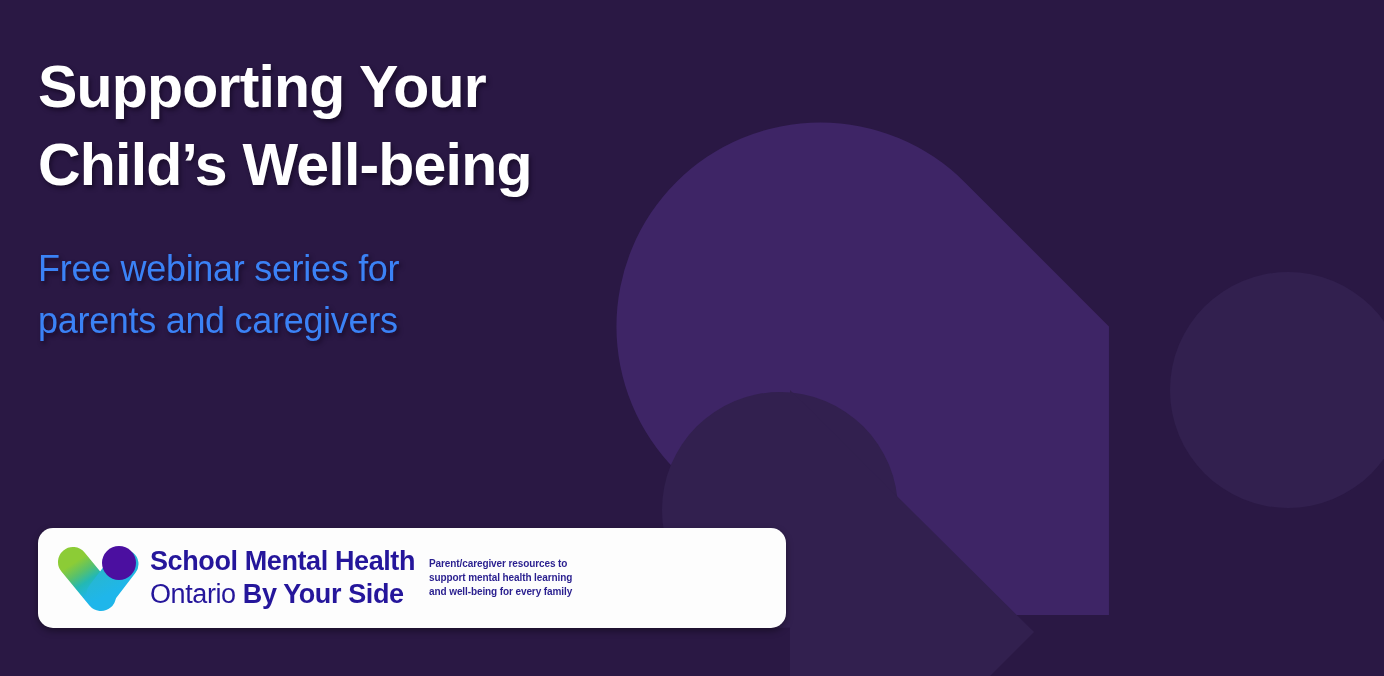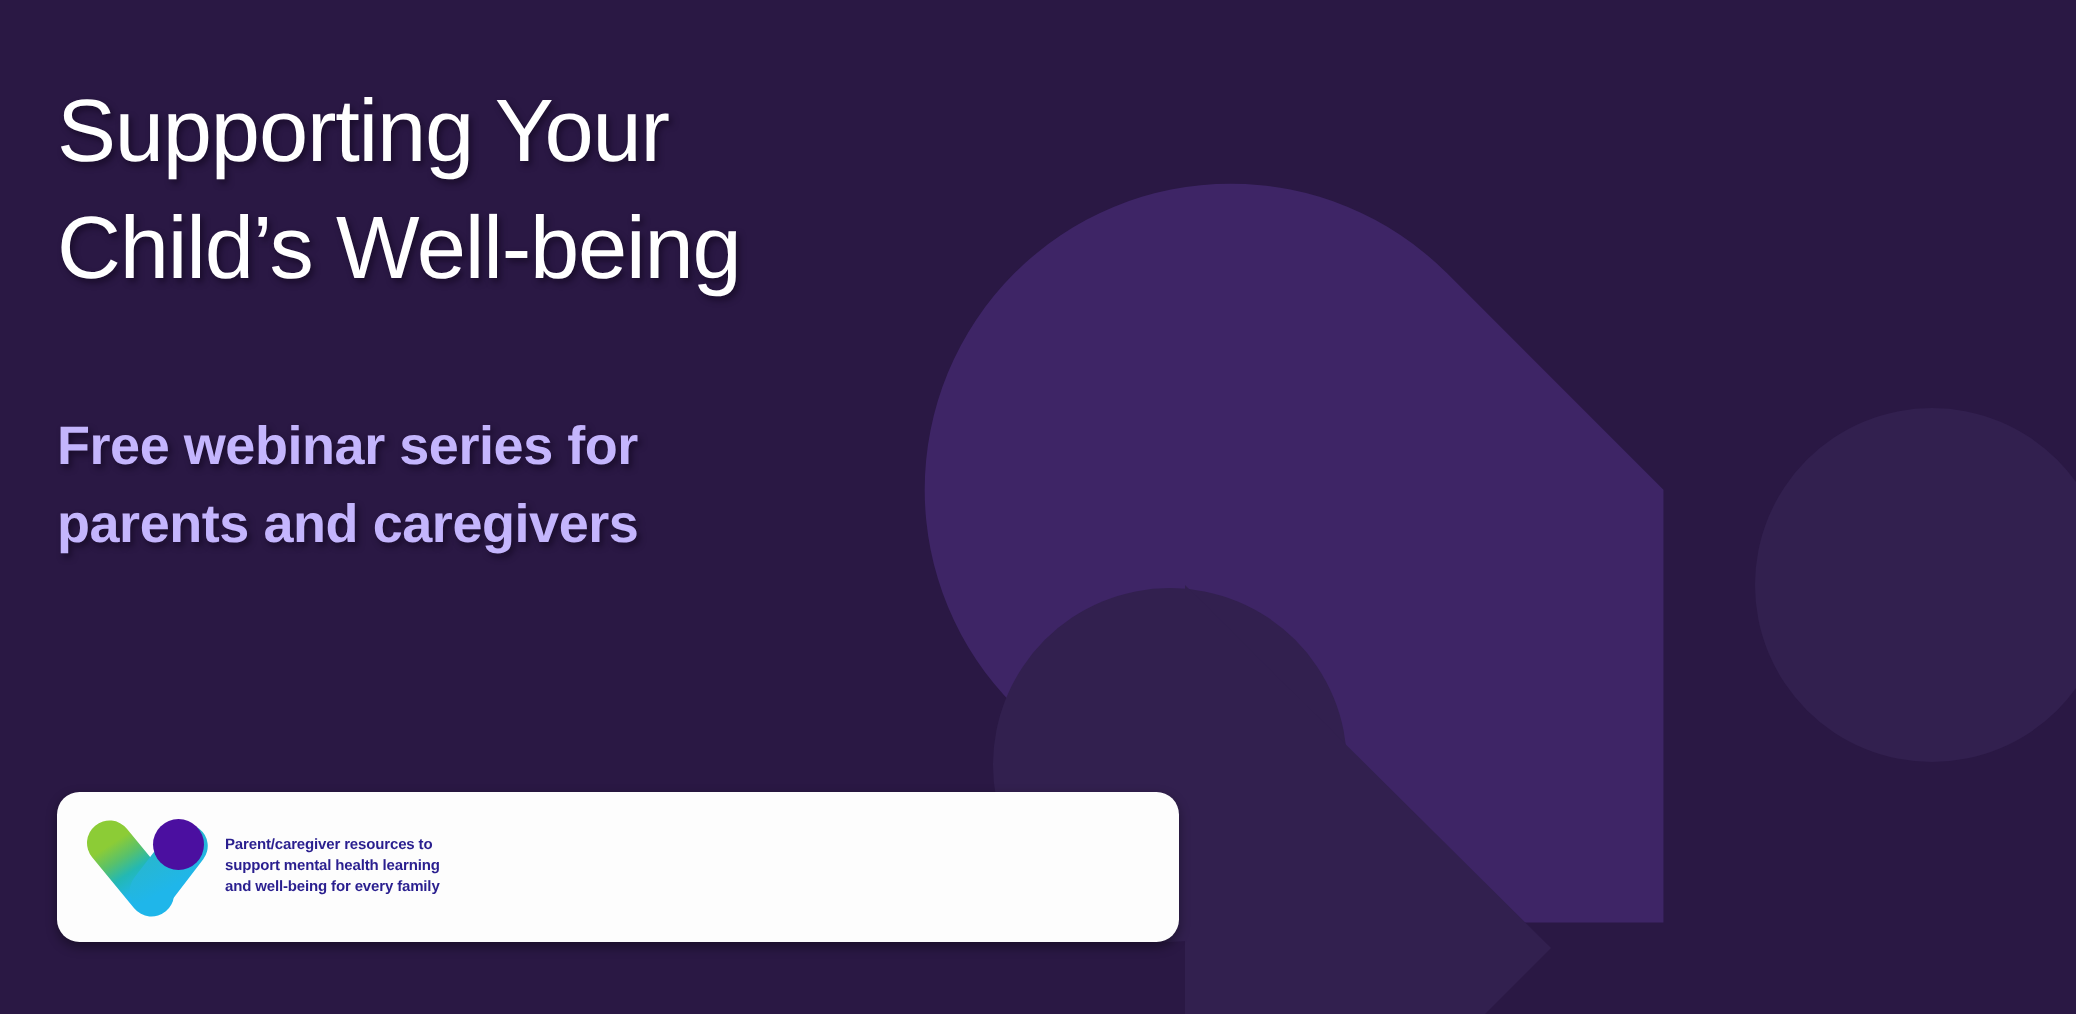--- a/index.html
+++ b/index.html
@@ -37,39 +37,38 @@
     width:1384px;
     height:676px;
   }
 
   #headline {
     position:absolute;
     left:38px;
     top:48px;
     color:#ffffff;
     font-size:59px;
-    font-weight:normal;
+    font-weight:bold;
     line-height:1.33;
     letter-spacing:-0.8px;
     text-shadow:2px 3px 4px rgba(12,4,24,0.55);
     white-space:pre-line;
   }
 
   #subhead {
     position:absolute;
     left:38px;
     top:243px;
-    color:#c4b5fd;
+    color:#3b82f6;
     font-size:36px;
-    font-weight:bold;
+    font-weight:normal;
     line-height:1.44;
     letter-spacing:-0.3px;
     text-shadow:2px 3px 4px rgba(12,4,24,0.55);
     white-space:pre-line;
-    margin-top:28px;
   }
 
   
   #logo-card {
     position:absolute;
     left:38px;
     top:528px;
     width:748px;
     height:100px;
     background:#fdfdfd;
@@ -162,20 +161,24 @@
           </linearGradient>
         </defs>
 
         <path d="M 17 20 L 45 54" stroke="url(#lobeGrad)" stroke-width="30" stroke-linecap="round" fill="none"></path>
 
         <path d="M 68 22 L 45 52" stroke="url(#stemGrad)" stroke-width="29" stroke-linecap="round" fill="none"></path>
 
         <circle cx="63" cy="21" r="17" fill="#4b0fa0"></circle>
       </svg>
 
+      <div id="brand-lockup">
+        <span class="brand-line1">School Mental Health</span>
+        <span class="brand-line2"><span class="brand-light">Ontario </span><span>By Your Side</span></span>
+      </div>
 
       <div id="tagline">Parent/caregiver resources to
 support mental health learning
 and well-being for every family</div>
 
     </div>
 
   </div>
 </div>
 

